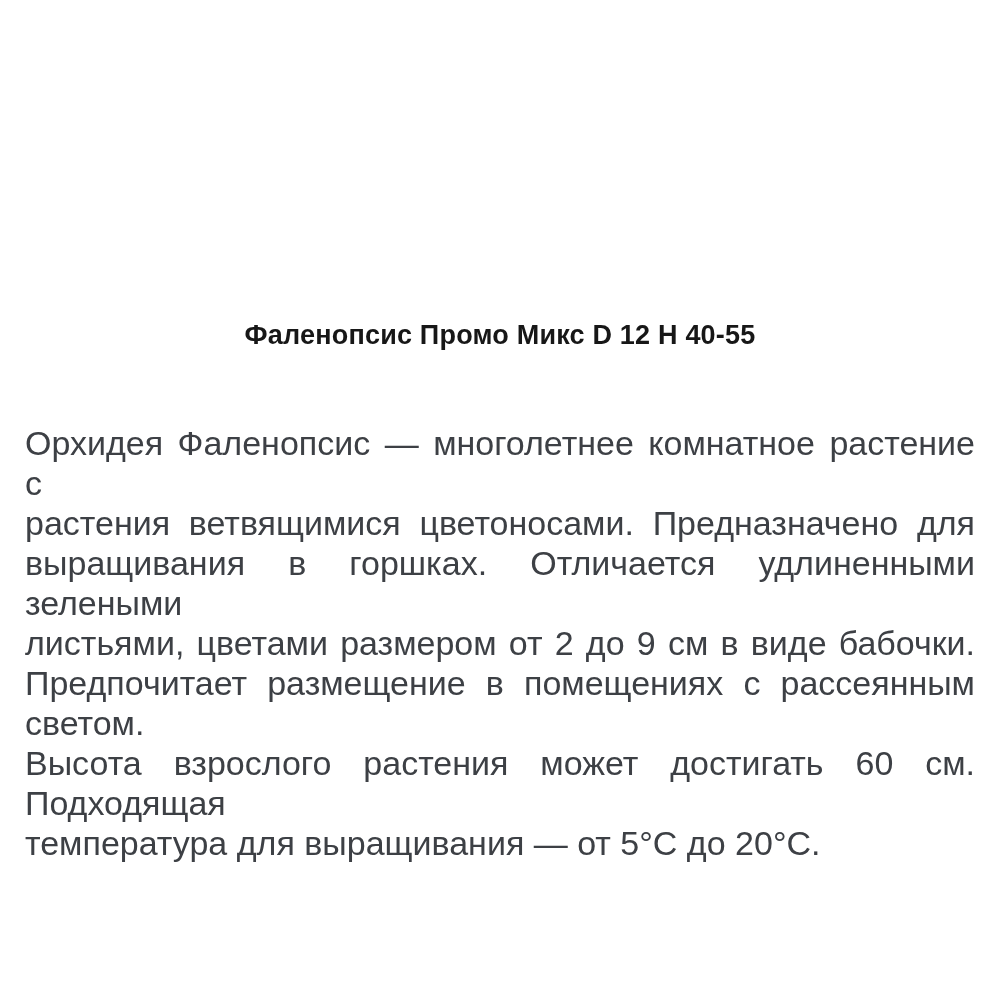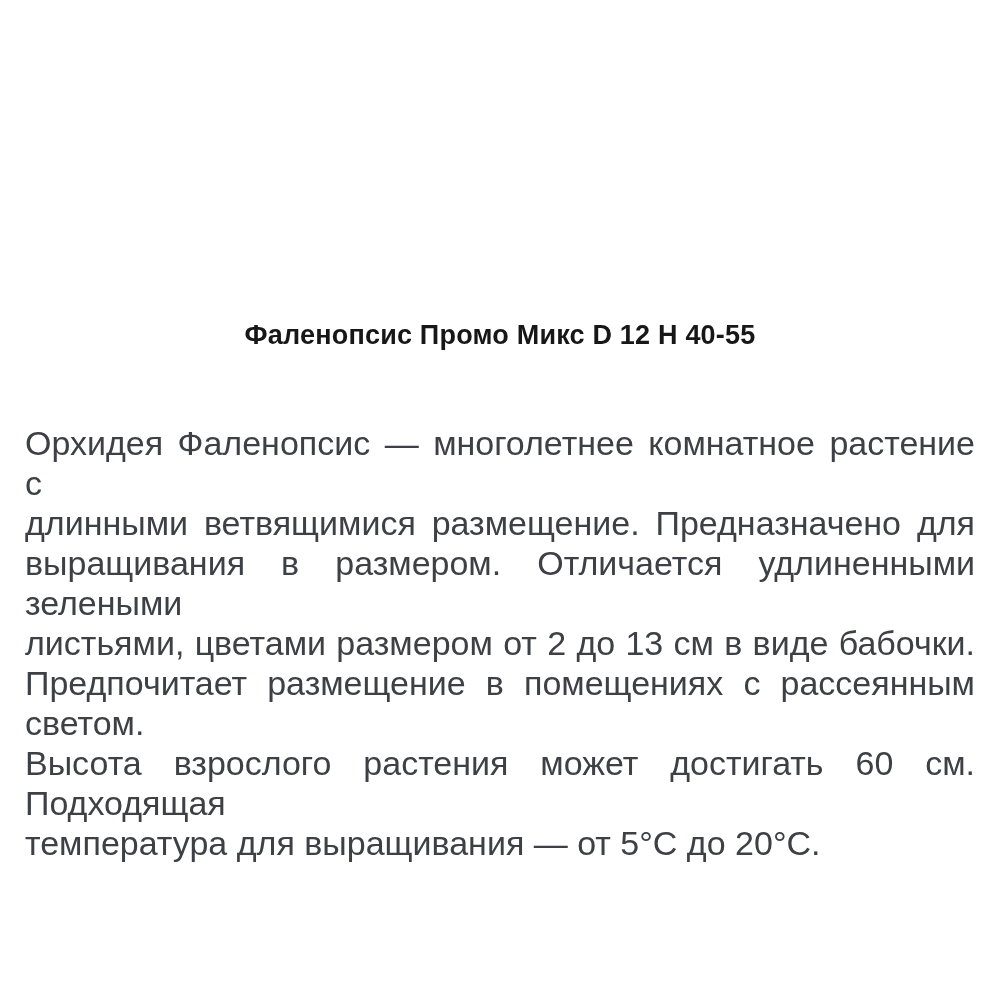--- a/index.html
+++ b/index.html
@@ -46,20 +46,20 @@
   }
 </style>
 </head>
 <body>
 
 <div class="page">
   <h1 class="title">Фаленопсис Промо Микс D 12 H 40-55</h1>
 
   <div class="paragraph">
     <div class="line">Орхидея Фаленопсис — многолетнее комнатное растение с</div>
-    <div class="line">длинными ветвящимися размещение. Предназначено для</div>
-    <div class="line">выращивания в размером. Отличается удлиненными зелеными</div>
-    <div class="line">листьями, цветами размером от 2 до 13 см в виде бабочки.</div>
+    <div class="line">растения ветвящимися цветоносами. Предназначено для</div>
+    <div class="line">выращивания в горшках. Отличается удлиненными зелеными</div>
+    <div class="line">листьями, цветами размером от 2 до 9 см в виде бабочки.</div>
     <div class="line">Предпочитает размещение в помещениях с рассеянным светом.</div>
     <div class="line">Высота взрослого растения может достигать 60 см. Подходящая</div>
     <div class="line last">температура для выращивания — от 5°С до 20°С.</div>
   </div>
 </div>
 
 </body></html>

